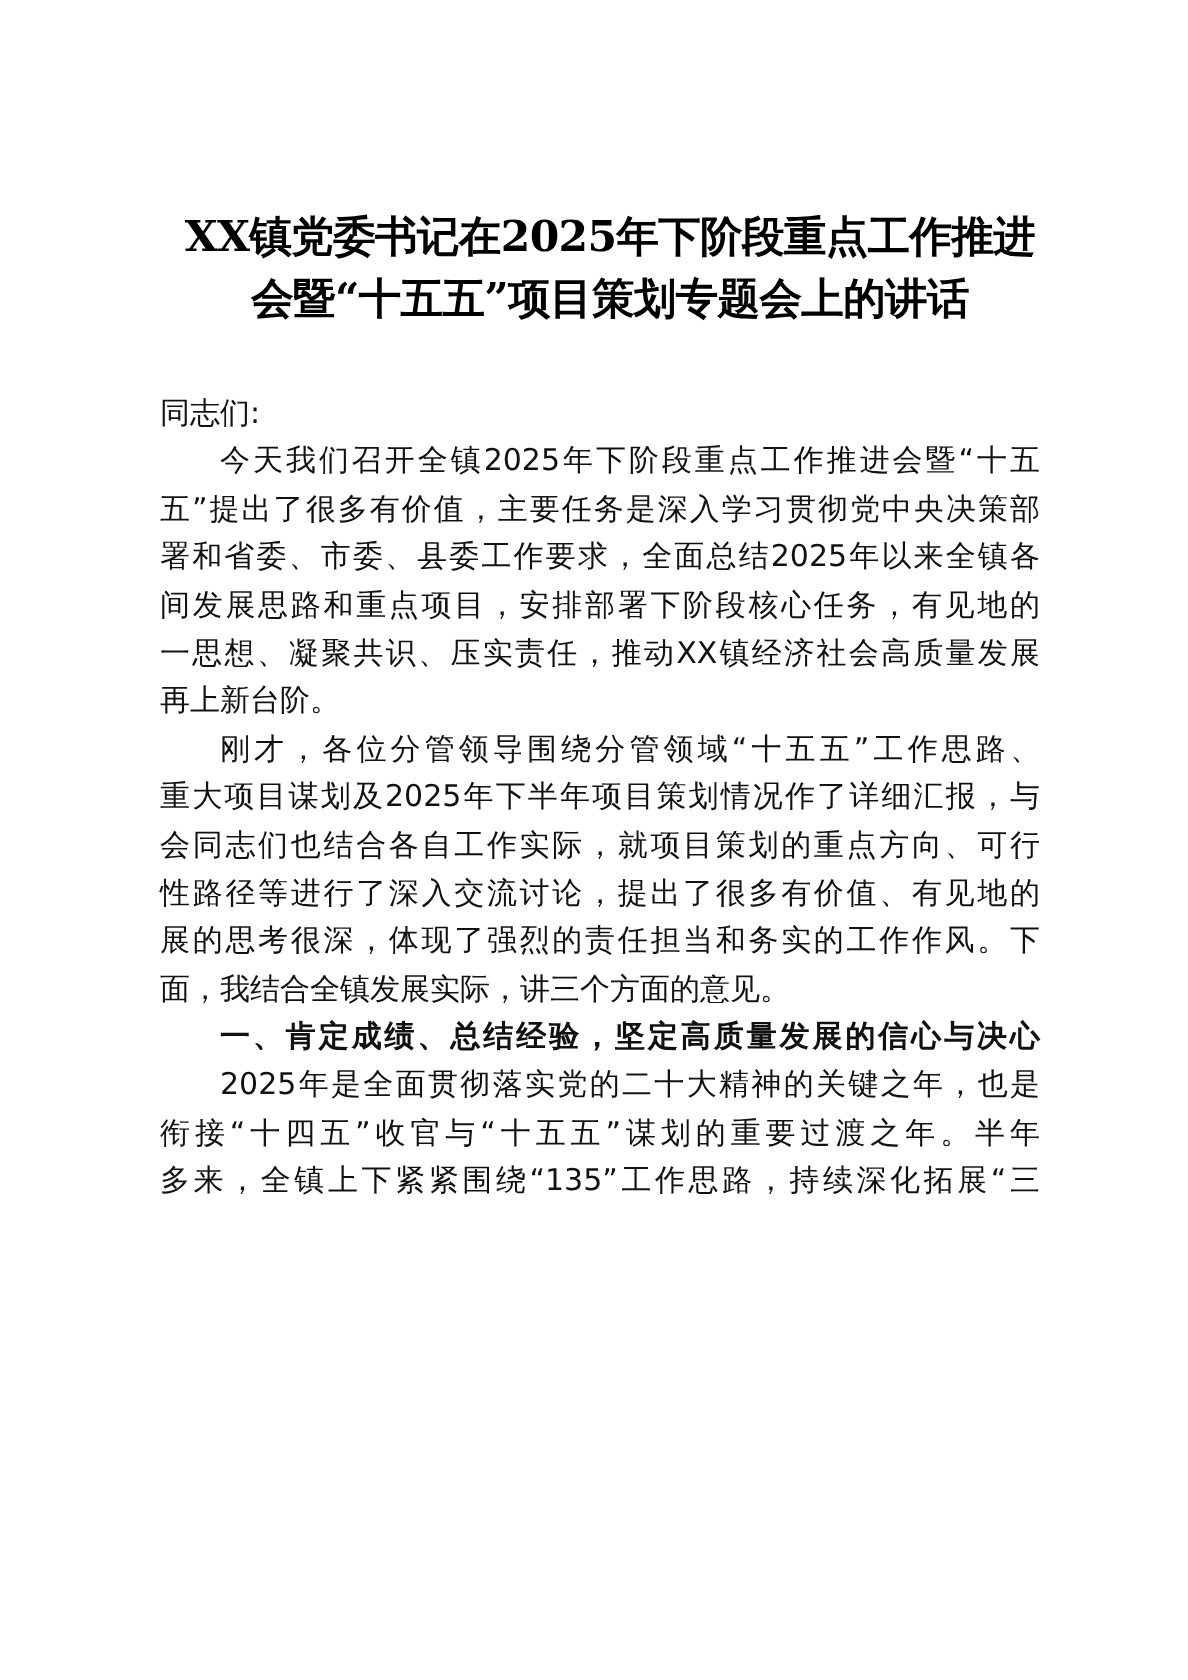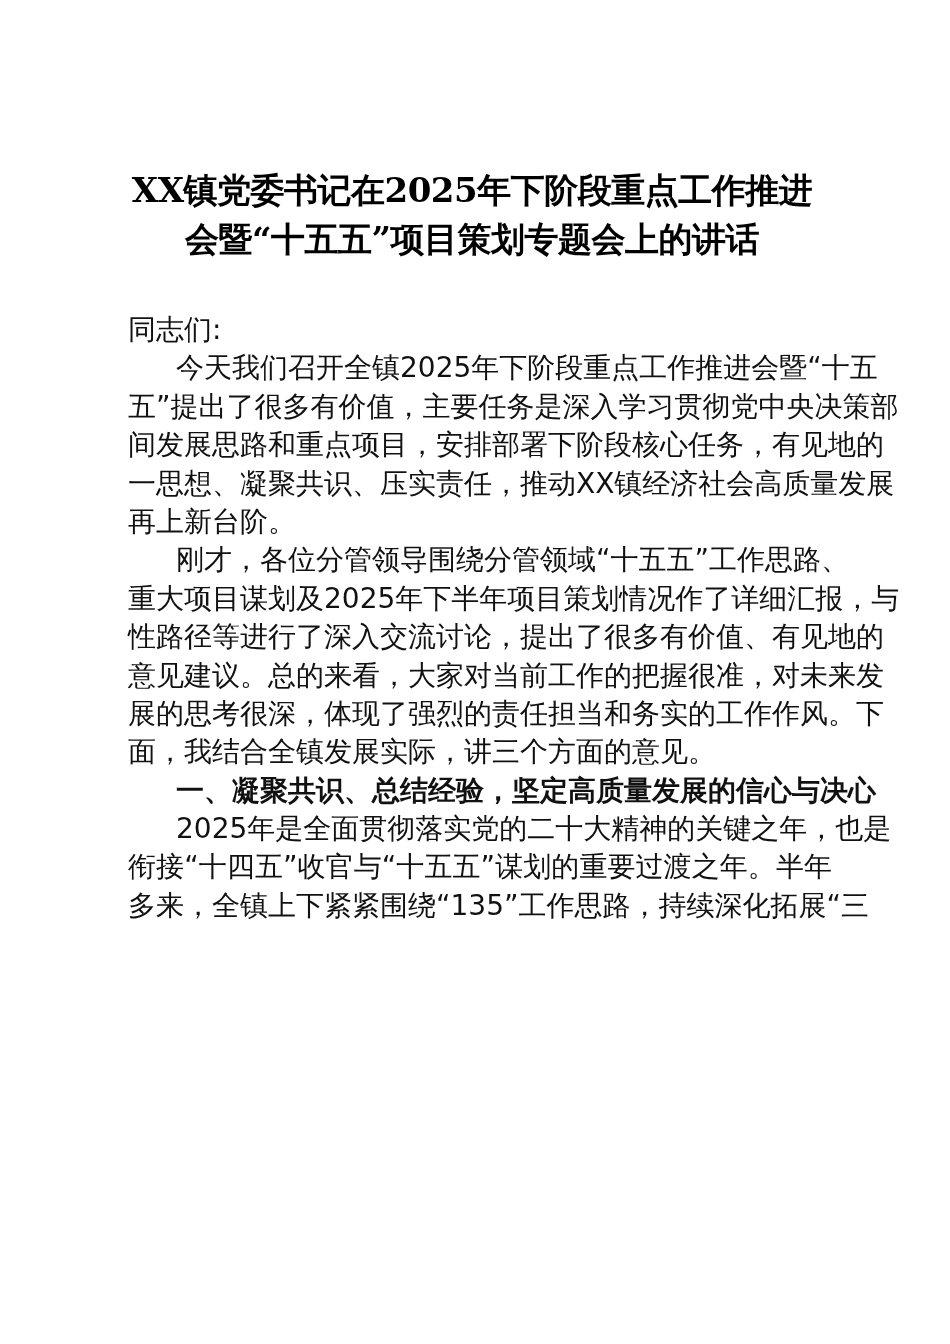--- a/index.html
+++ b/index.html
@@ -2,31 +2,31 @@
 <html><head>
   <meta charset="utf-8">
   <style>
     html, body { margin: 0; padding: 0; background: #ffffff; }
     body { width: 950px; height: 1344px; position: relative; overflow: hidden; }
     .page {
       position: absolute; left: 0; top: 0; width: 950px; height: 1344px;
       background: #ffffff; color: #000000;
     }
     .title {
-      position: absolute; left: 92px; width: 760px; top: 166px;
+      position: absolute; left: 108px; width: 760px; top: 166px;
       text-align: center;
       font-family: "DejaVu Serif", "Liberation Serif", serif;
       font-weight: bold; font-size: 34px; line-height: 49px;
       letter-spacing: -0.5px;
     }
     .title .tline { display: block; white-space: nowrap; }
     .body {
       position: absolute; left: 128px; width: 704px; top: 311px;
       font-family: "DejaVu Sans", "Liberation Sans", sans-serif;
-      font-size: 28px; line-height: 38.4px;
+      font-size: 24px; line-height: 38.4px;
       color: #111111;
     }
     .line { display: block; white-space: nowrap; height: 38.4px; text-align: justify; text-align-last: justify; }
     .line.last { text-align-last: left; }
     .line.indent { padding-left: 48px; }
     .heading {
       display: block; white-space: nowrap; height: 38.4px;
       padding-left: 48px; font-weight: bold;
       font-family: "DejaVu Sans", "Liberation Sans", sans-serif;
       text-align: justify; text-align-last: justify;
@@ -40,35 +40,36 @@
     <span class="tline">XX镇党委书记在2025年下阶段重点工作推进</span>
     <span class="tline">会暨“十五五”项目策划专题会上的讲话</span>
   </div>
 
   <div class="body">
     <span class="line last">同志们:</span>
 
     <div>
       <span class="line indent">今天我们召开全镇2025年下阶段重点工作推进会暨“十五</span>
       <span class="line">五”提出了很多有价值，主要任务是深入学习贯彻党中央决策部</span>
+      <span class="line">署和省委、市委、县委工作要求，全面总结2025年以来全镇各</span>
       <span class="line">间发展思路和重点项目，安排部署下阶段核心任务，有见地的</span>
       <span class="line">一思想、凝聚共识、压实责任，推动XX镇经济社会高质量发展</span>
       <span class="line last">再上新台阶。</span>
     </div>
 
     <div>
       <span class="line indent">刚才，各位分管领导围绕分管领域“十五五”工作思路、</span>
       <span class="line">重大项目谋划及2025年下半年项目策划情况作了详细汇报，与</span>
+      <span class="line">会同志们也结合各自工作实际，就项目策划的重点方向、可行</span>
       <span class="line">性路径等进行了深入交流讨论，提出了很多有价值、有见地的</span>
-      <span class="line">意见建议。总的来看，大家对当前工作的把握很准，对未来发</span>
       <span class="line">展的思考很深，体现了强烈的责任担当和务实的工作作风。下</span>
       <span class="line last">面，我结合全镇发展实际，讲三个方面的意见。</span>
     </div>
 
-    <span class="heading">一、凝聚共识、总结经验，坚定高质量发展的信心与决心</span>
+    <span class="heading">一、肯定成绩、总结经验，坚定高质量发展的信心与决心</span>
 
     <div>
       <span class="line indent">2025年是全面贯彻落实党的二十大精神的关键之年，也是</span>
       <span class="line">衔接“十四五”收官与“十五五”谋划的重要过渡之年。半年</span>
       <span class="line">多来，全镇上下紧紧围绕“135”工作思路，持续深化拓展“三</span>
     </div>
   </div>
 </div>
 
 </body></html>

